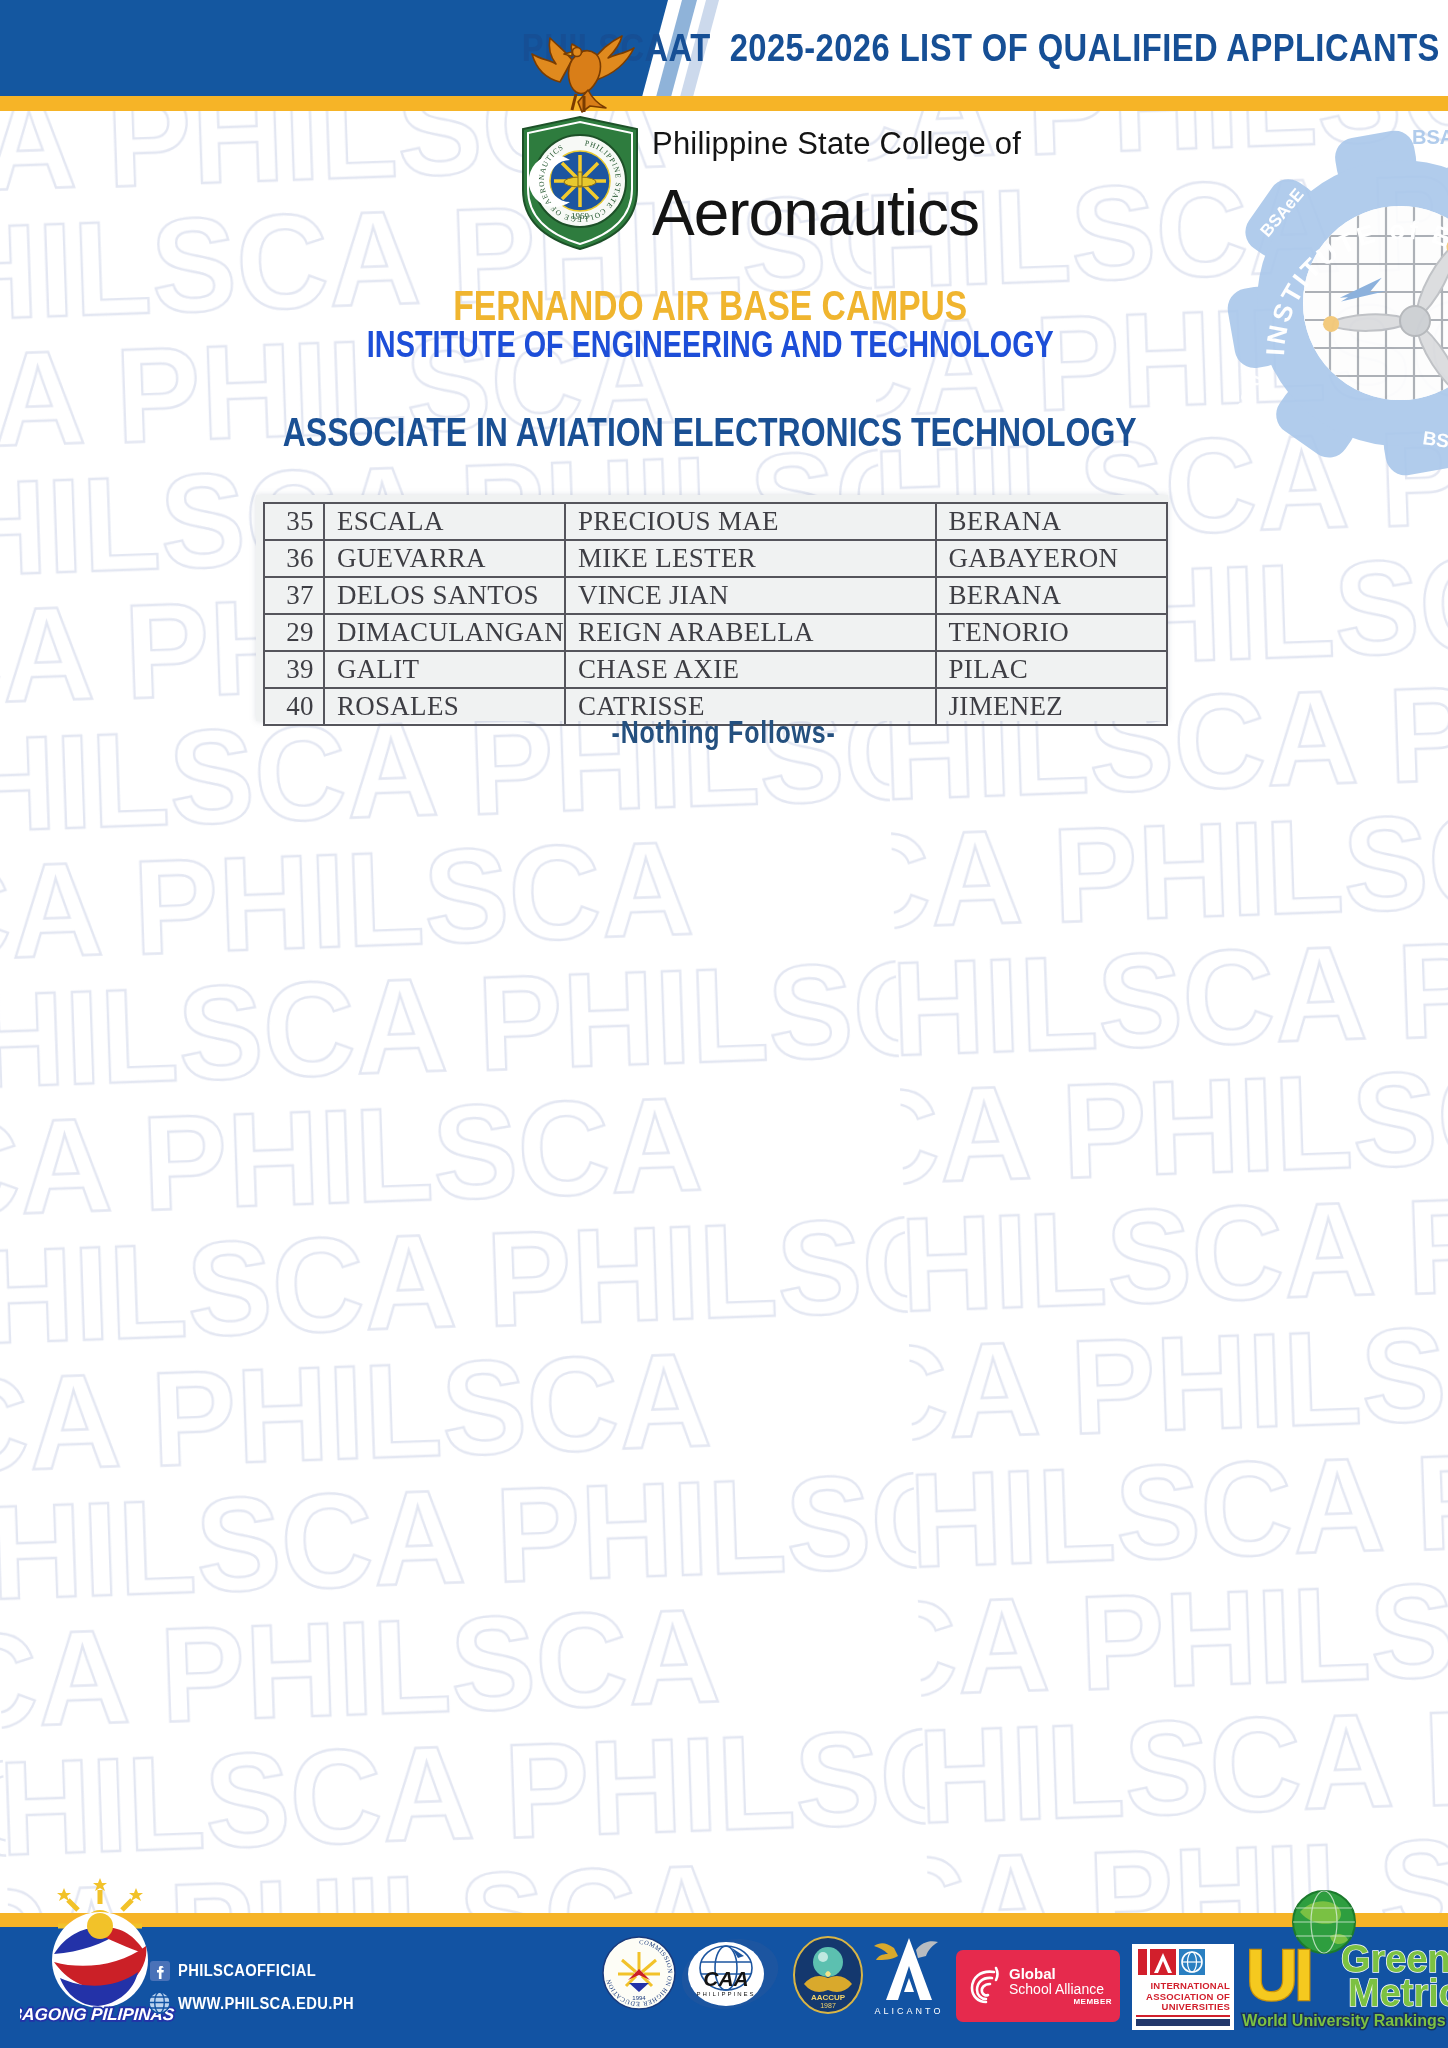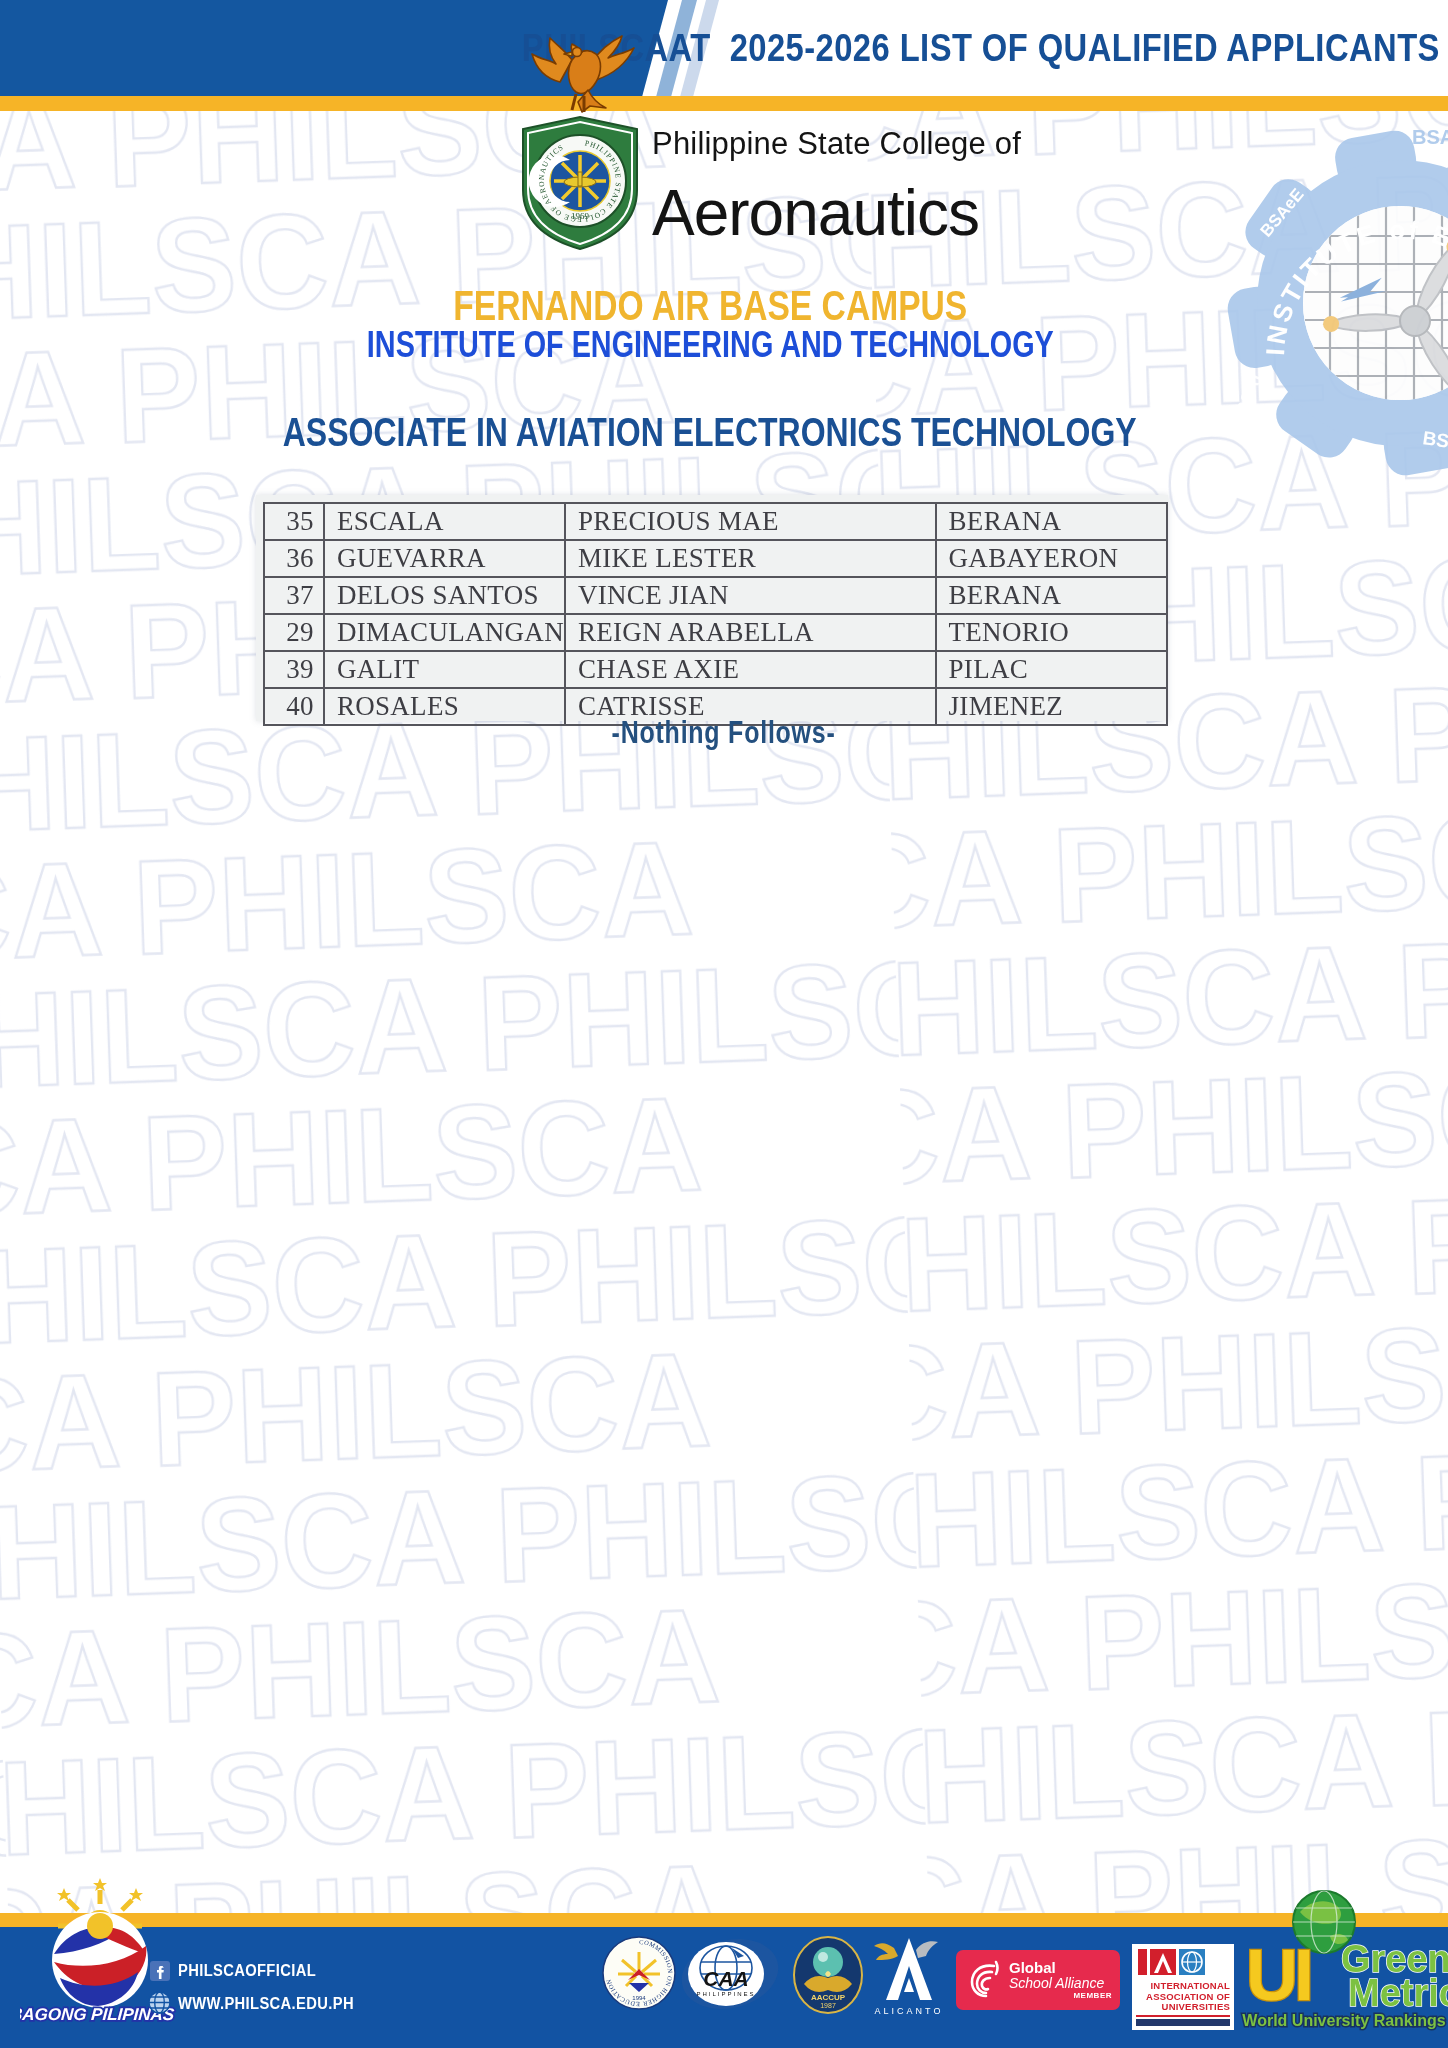--- a/index.html
+++ b/index.html
@@ -41,24 +41,24 @@
   td.c-first{width:381px;}
   td.c-mid{width:223px;}
   .end-note{position:absolute;top:714px;left:0;width:1448px;text-align:center;z-index:3;
         color:#24507f;font-size:32px;letter-spacing:1px;}
   
   .f-gold{position:absolute;top:1913px;left:0;width:1448px;height:14px;background:#f6b427;z-index:4;}
   .f-blue{position:absolute;top:1927px;left:0;width:1448px;height:121px;background:#1253a3;z-index:4;}
   .f-item{position:absolute;z-index:6;}
   .f-label{color:#fff;font-weight:bold;font-size:16px;letter-spacing:.4px;transform:scaleX(.92);
         transform-origin:left center;white-space:nowrap;}
-  .gsa-box{position:absolute;left:956px;top:1950px;width:164px;height:60px;background:#e62a4d;border-radius:7px;
+  .gsa-box{position:absolute;left:956px;top:1950px;width:164px;height:72px;background:#e62a4d;border-radius:7px;
         z-index:6;display:flex;align-items:center;padding:0 8px;box-sizing:border-box;color:#fff;}
   .gsa-t1{font-size:15px;font-weight:bold;line-height:15px;}
-  .gsa-t2{font-size:14px;line-height:16px;font-style:italic;}
+  .gsa-t2{font-size:14px;line-height:16px;}
   .gsa-member{font-size:8px;font-weight:bold;text-align:right;letter-spacing:.5px;}
   .iau-card{position:absolute;left:1132px;top:1944px;width:102px;height:86px;background:#fff;z-index:6;
         padding:3px 4px;box-sizing:border-box;}
   .iau-text{color:#d21f2c;font-size:9.5px;font-weight:bold;line-height:10.5px;letter-spacing:.2px;text-align:right;}
   .iau-rule{height:2px;background:#d21f2c;margin-top:2px;}
   .iau-band{height:7px;background:#23386b;margin-top:2px;}
 </style>
 </head>
 <body>
 

